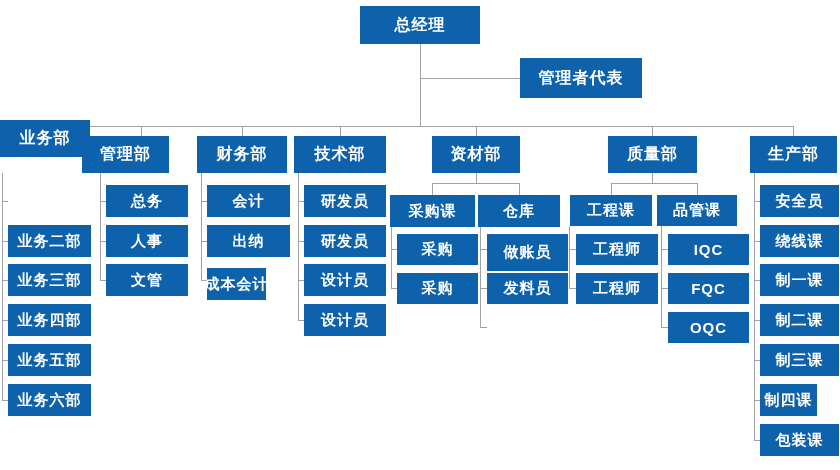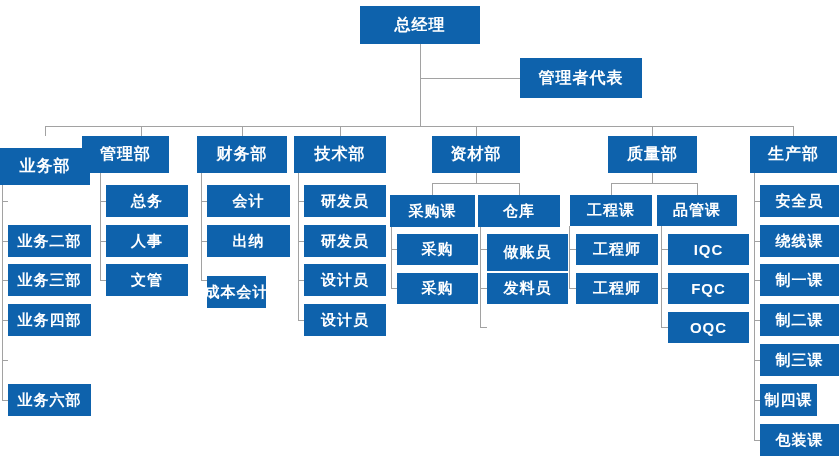--- a/index.html
+++ b/index.html
@@ -38,40 +38,41 @@
              M391 227 V288 M391 249 H397 M391 288 H397
              M480 227 V327 M480 249 H487 M480 288 H487 M480 327 H487
              M652 173 V183 M611 183 H697 M611 183 V195 M697 183 V195
              M569 226 V288 M569 249 H576 M569 288 H576
              M661 226 V327 M661 249 H668 M661 288 H668 M661 327 H668"></path>
   </svg>
 
   <div class="box lvl1" style="left:360px;top:6px;width:120px;height:38px">总经理</div>
   <div class="box lvl1" style="left:520px;top:58px;width:122px;height:40px">管理者代表</div>
 
-  <div class="box lvl1" style="left:0px;top:148px;width:90px;height:37px">业务部</div>
+  <div class="box lvl1" style="left:0px;top:120px;width:90px;height:37px">业务部</div>
   <div class="box lvl1" style="left:82px;top:136px;width:87px;height:37px">管理部</div>
   <div class="box lvl1" style="left:197px;top:136px;width:90px;height:37px">财务部</div>
   <div class="box lvl1" style="left:294px;top:136px;width:92px;height:37px">技术部</div>
   <div class="box lvl1" style="left:608px;top:136px;width:89px;height:37px">质量部</div>
   <div class="box lvl1" style="left:432px;top:136px;width:88px;height:37px">资材部</div>
   <div class="box lvl1" style="left:750px;top:136px;width:87px;height:37px">生产部</div>
 
   <div class="box lvl2" style="left:8px;top:225px;width:83px;height:32px">业务二部</div>
   <div class="box lvl2" style="left:8px;top:264px;width:83px;height:32px">业务三部</div>
   <div class="box lvl2" style="left:8px;top:304px;width:83px;height:32px">业务四部</div>
+  <div class="box lvl2" style="left:8px;top:344px;width:83px;height:32px">业务五部</div>
   <div class="box lvl2" style="left:8px;top:384px;width:83px;height:32px">业务六部</div>
 
   <div class="box lvl2" style="left:106px;top:185px;width:82px;height:32px">总务</div>
   <div class="box lvl2" style="left:106px;top:225px;width:82px;height:32px">人事</div>
   <div class="box lvl2" style="left:106px;top:264px;width:82px;height:32px">文管</div>
 
   <div class="box lvl2" style="left:207px;top:185px;width:83px;height:32px">会计</div>
   <div class="box lvl2" style="left:207px;top:225px;width:83px;height:32px">出纳</div>
-  <div class="box lvl2" style="left:207px;top:276px;width:59px;height:32px">成本会计</div>
+  <div class="box lvl2" style="left:207px;top:268px;width:59px;height:32px">成本会计</div>
 
   <div class="box lvl2" style="left:304px;top:185px;width:82px;height:32px">研发员</div>
   <div class="box lvl2" style="left:304px;top:225px;width:82px;height:32px">研发员</div>
   <div class="box lvl2" style="left:304px;top:264px;width:82px;height:32px">设计员</div>
   <div class="box lvl2" style="left:304px;top:304px;width:82px;height:32px">设计员</div>
 
   <div class="box lvl2" style="left:390px;top:195px;width:85px;height:32px">采购课</div>
   <div class="box lvl2" style="left:478px;top:195px;width:82px;height:32px">仓库</div>
   <div class="box lvl2" style="left:397px;top:234px;width:81px;height:31px">采购</div>
   <div class="box lvl2" style="left:397px;top:273px;width:81px;height:31px">采购</div>

